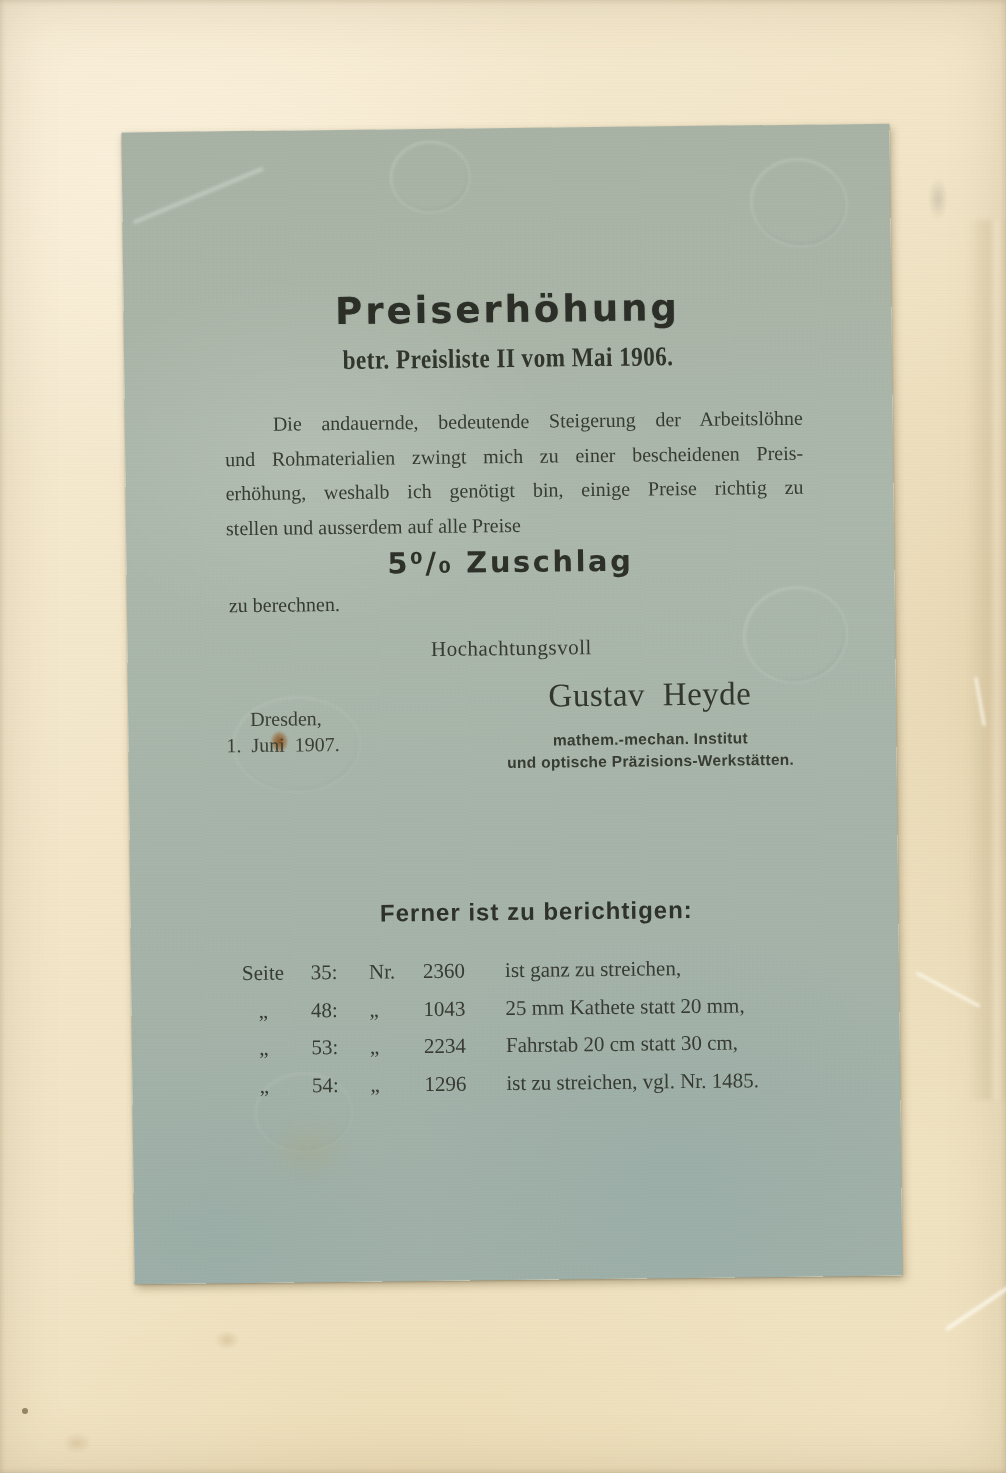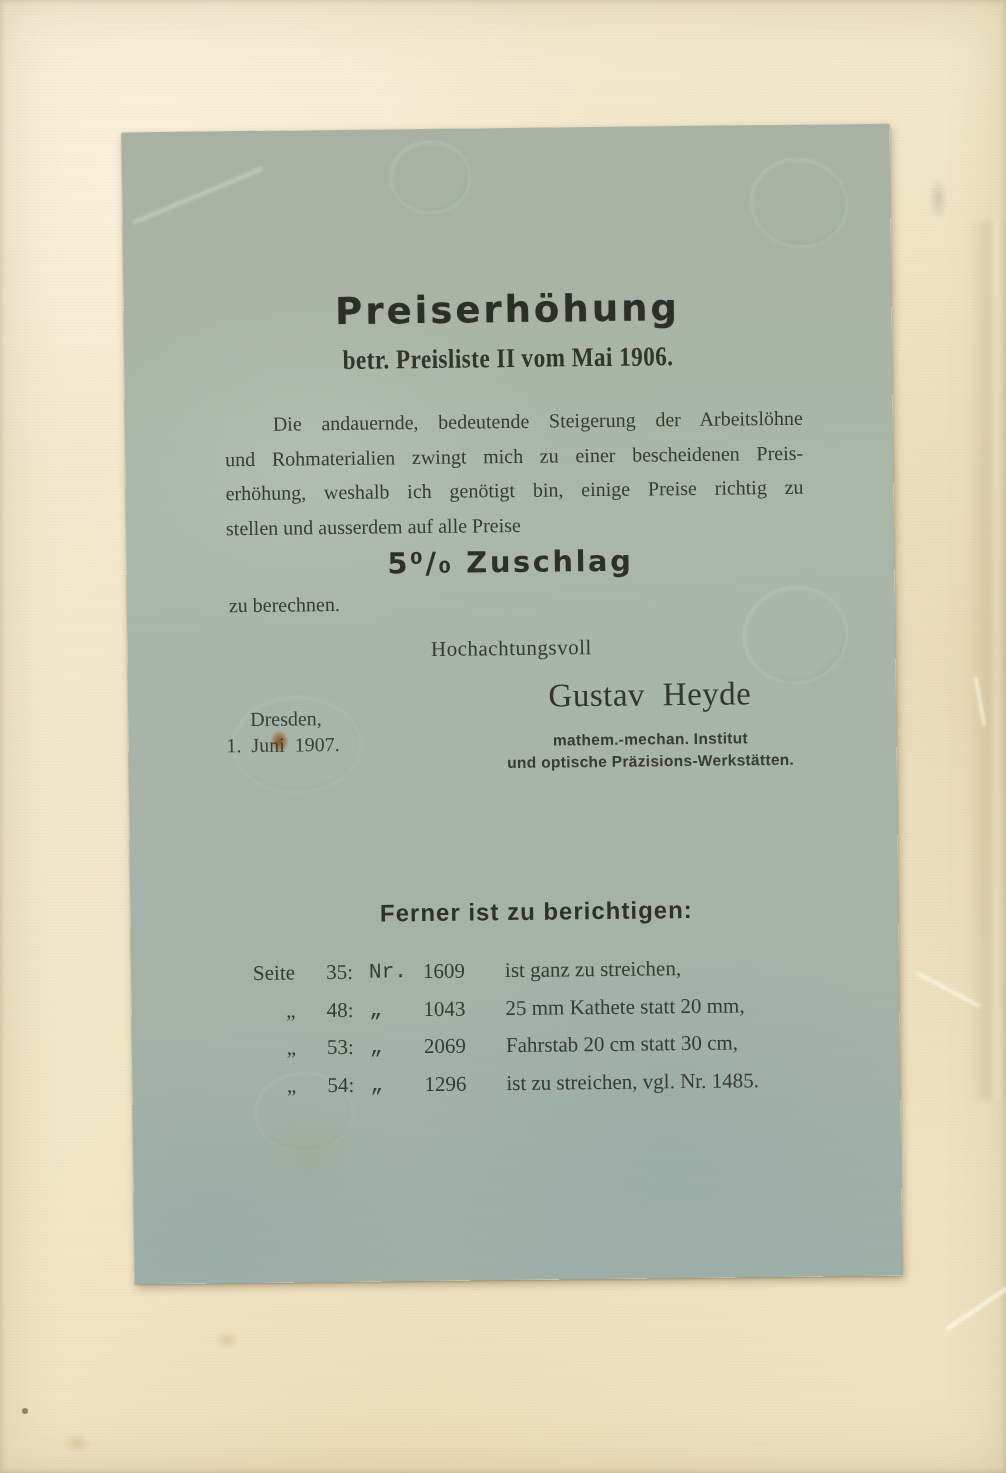--- a/index.html
+++ b/index.html
@@ -74,23 +74,23 @@
     font-size:15.5px;line-height:22px;color:#383c33;letter-spacing:.3px;
   }
   .corr-head{
     left:0;top:770px;width:100%;text-align:center;
     font-family:"Liberation Sans", sans-serif;font-weight:bold;
     font-size:24px;letter-spacing:1px;color:#2e322b;
     transform:translateX(22px);
   }
   .corr-table{left:100px;top:824px;width:572px;font-size:21px;color:#373b32;}
   .corr-row{display:grid;grid-template-columns:64px 70px 58px 80px 1fr;line-height:37.5px;}
-  .corr-row .c1{text-align:right;}
-  .corr-row .c2{text-align:right;padding-right:12px;font-family:Liberation Serif, serif;}
-  .corr-row .c3{text-align:left;padding-left:4px;font-family:Liberation Mono, monospace;}
+  .corr-row .c1{text-align:center;}
+  .corr-row .c2{text-align:center;padding-right:12px;font-family:Liberation Serif, serif;}
+  .corr-row .c3{text-align:left;padding-left:4px;}
   .corr-row .c4{text-align:left;}
   .corr-row .c5{text-align:left;padding-left:2px;}
   
   .crease{
     position:absolute;border-radius:50%;pointer-events:none;
     border:1px solid rgba(240,244,235,.30);
     box-shadow:inset 1px 1px 3px rgba(255,255,255,.14), inset -1px -2px 3px rgba(100,120,110,.14);
     filter:blur(1px);
   }
   .streak{position:absolute;pointer-events:none;background:rgba(255,255,255,.28);filter:blur(1.5px);}
@@ -165,35 +165,35 @@
     </div>
   </div>
 
   <div class="abs corr-head">Ferner ist zu berichtigen:</div>
 
   <div class="abs corr-table">
     <div class="corr-row">
       <span class="c1">Seite</span>
       <span class="c2">35:</span>
       <span class="c3">Nr.</span>
-      <span class="c4">1609</span>
+      <span class="c4">2360</span>
       <span class="c5">ist ganz zu streichen,</span>
     </div>
     <div class="corr-row">
       <span class="c1">„</span>
       <span class="c2">48:</span>
       <span class="c3">„</span>
       <span class="c4">1043</span>
       <span class="c5">25 mm Kathete statt 20 mm,</span>
     </div>
     <div class="corr-row">
       <span class="c1">„</span>
       <span class="c2">53:</span>
       <span class="c3">„</span>
-      <span class="c4">2069</span>
+      <span class="c4">2234</span>
       <span class="c5">Fahrstab 20 cm statt 30 cm,</span>
     </div>
     <div class="corr-row">
       <span class="c1">„</span>
       <span class="c2">54:</span>
       <span class="c3">„</span>
       <span class="c4">1296</span>
       <span class="c5">ist zu streichen, vgl. Nr. 1485.</span>
     </div>
   </div>

